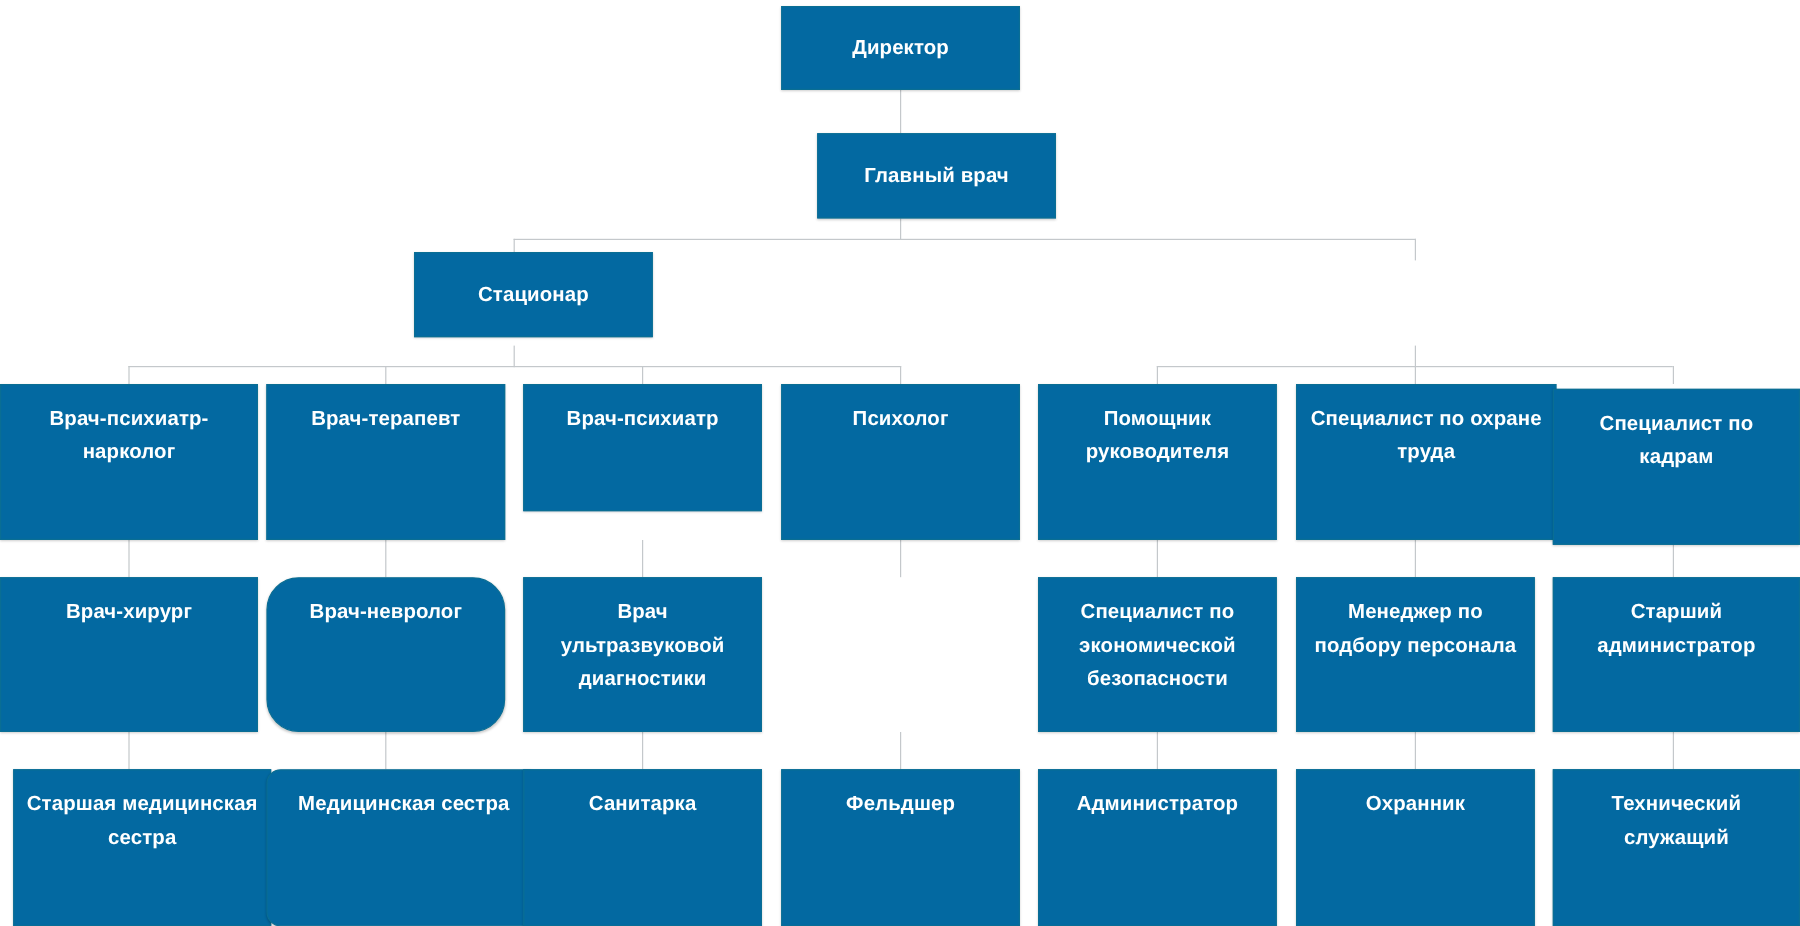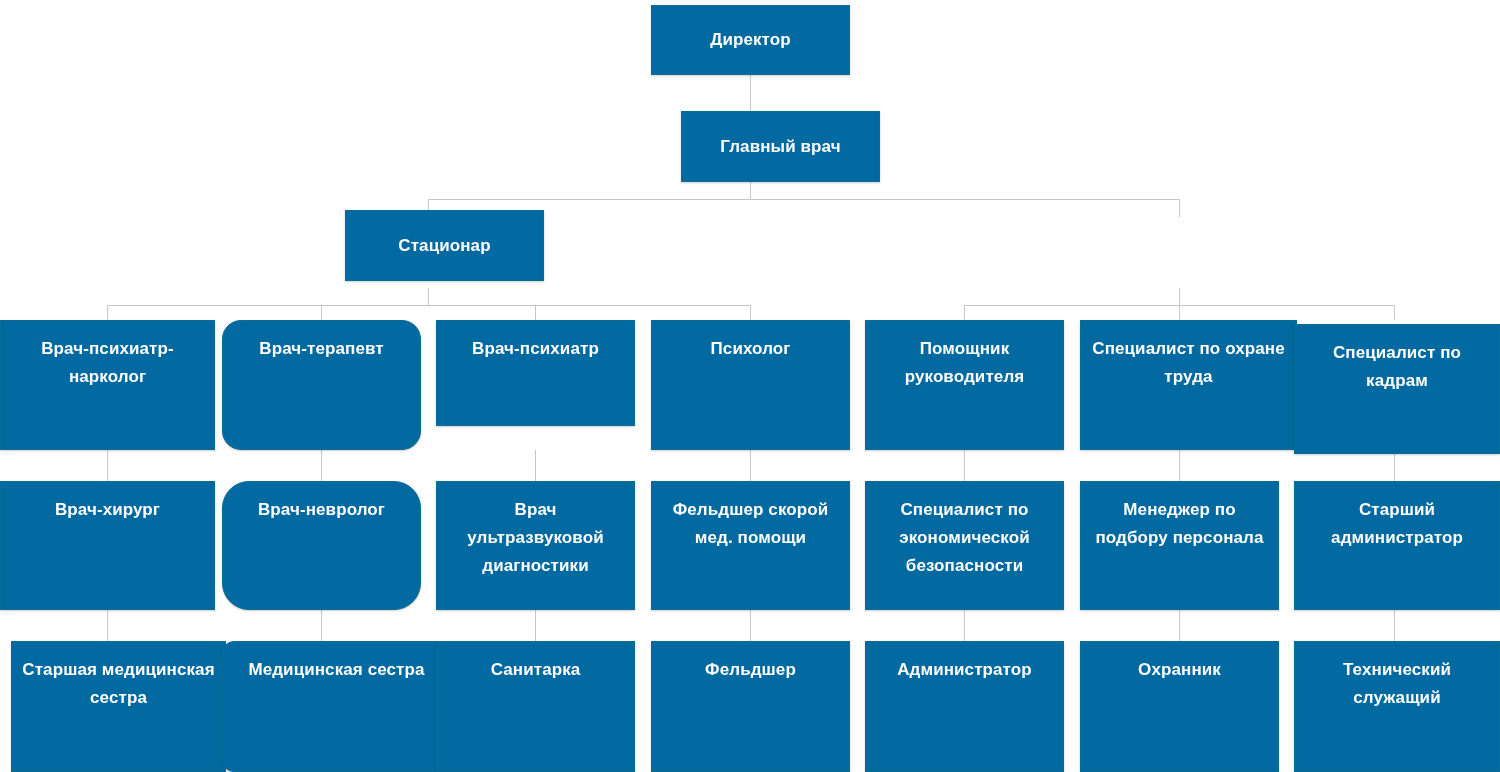--- a/index.html
+++ b/index.html
@@ -115,21 +115,21 @@
     <span class="node-label">Главный врач</span>
   </div>
 
   <div class="node centered" style="left:329px; top:210px; width:199px; height:71px;margin-left:16px;">
     <span class="node-label">Стационар</span>
   </div>
 
   <div class="node" style="left:0px; top:320px; width:215px; height:130px;">
     <span class="node-label">Врач-психиатр-нарколог</span>
   </div>
-  <div class="node" style="left:222px; top:320px; width:199px; height:130px;border-radius:19px;">
+  <div class="node" style="left:222px; top:320px; width:199px; height:130px;">
     <span class="node-label">Врач-терапевт</span>
   </div>
   <div class="node" style="left:436px; top:320px; width:199px; height:106px;">
     <span class="node-label">Врач-психиатр</span>
   </div>
   <div class="node" style="left:651px; top:320px; width:199px; height:130px;">
     <span class="node-label">Психолог</span>
   </div>
   <div class="node" style="left:865px; top:320px; width:199px; height:130px;">
     <span class="node-label">Помощник руководителя</span>
@@ -142,23 +142,20 @@
   </div>
 
   <div class="node" style="left:0px; top:481px; width:215px; height:129px;">
     <span class="node-label">Врач-хирург</span>
   </div>
   <div class="node" style="left:222px; top:481px; width:199px; height:129px;border-radius:27px;">
     <span class="node-label">Врач-невролог</span>
   </div>
   <div class="node" style="left:436px; top:481px; width:199px; height:129px;">
     <span class="node-label">Врач ультразвуковой диагностики</span>
-  </div>
-  <div class="node" style="left:651px; top:481px; width:199px; height:129px;">
-    <span class="node-label">Фельдшер скорой мед. помощи</span>
   </div>
   <div class="node" style="left:865px; top:481px; width:199px; height:129px;">
     <span class="node-label">Специалист по экономической безопасности</span>
   </div>
   <div class="node" style="left:1294px; top:481px; width:206px; height:129px;">
     <span class="node-label">Старший администратор</span>
   </div>
   <div class="node" style="left:1080px; top:481px; width:199px; height:129px;">
     <span class="node-label">Менеджер по подбору персонала</span>
   </div>

